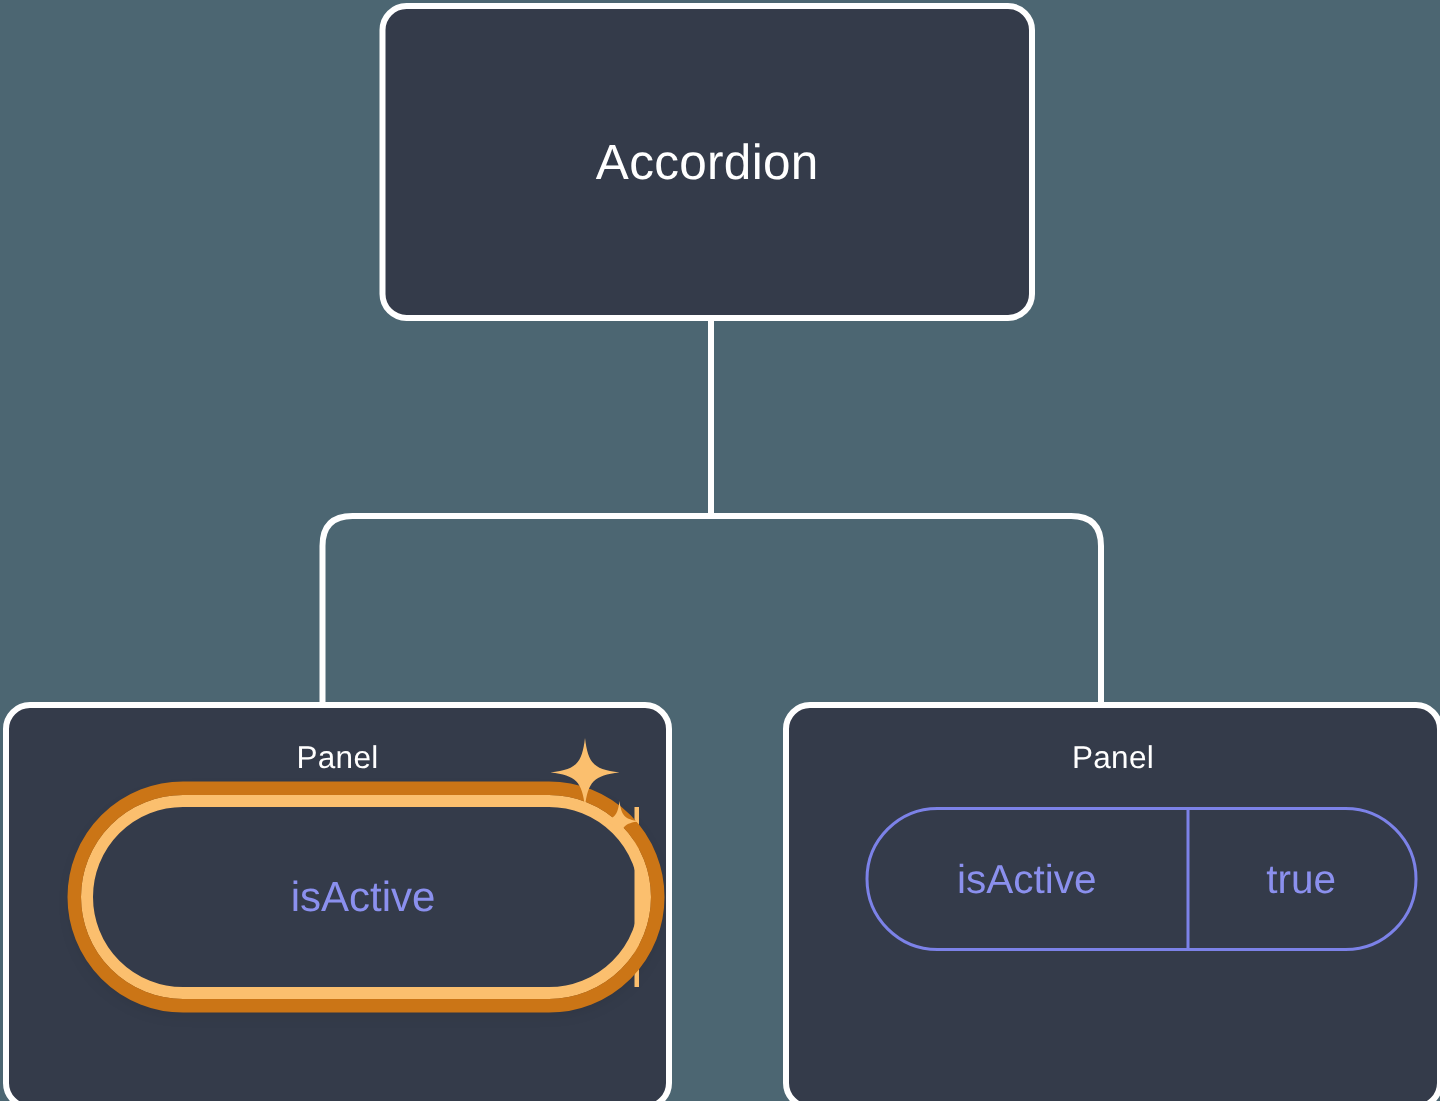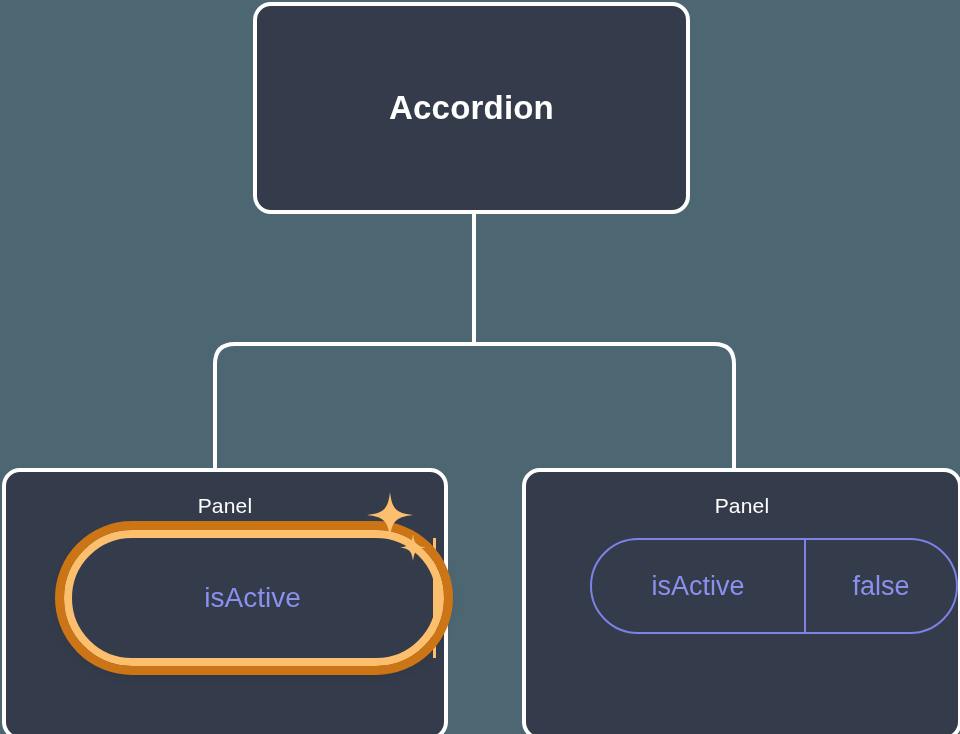--- a/index.html
+++ b/index.html
@@ -51,21 +51,21 @@
     width: 437px;
     height: 212px;
     display: flex;
     align-items: center;
     justify-content: center;
   }
 
   .node-root .node-title {
     font-size: 33px;
     color: #ffffff;
-    font-weight: 700;
+    font-weight: 400;
     letter-spacing: 0.2px;
   }
 
   
   .node-panel {
     top: 468px;
     height: 272px;
     padding-top: 22px;
   }
 
@@ -77,21 +77,21 @@
     text-align: center;
     font-size: 21px;
     color: #ffffff;
     font-weight: 400;
     letter-spacing: 0.2px;
   }
 
   
   .pill-wrap {
     display: flex;
-    justify-content: flex-end;
+    justify-content: center;
     position: relative;
     margin-top: 20px;
     margin-left: 37px;
   }
 
   .pill {
     display: flex;
     align-items: stretch;
     border-radius: 999px;
     height: 96px;
@@ -191,18 +191,18 @@
       </svg>
     </div>
   </div>
 
   <div class="node node-panel right">
     <span class="node-title">Panel</span>
 
     <div class="pill-wrap">
       <div class="pill pill-default">
         <span class="pill-key">isActive</span>
-        <span class="pill-val">false</span>
+        <span class="pill-val">true</span>
       </div>
     </div>
   </div>
 
 </div>
 
 </body></html>

